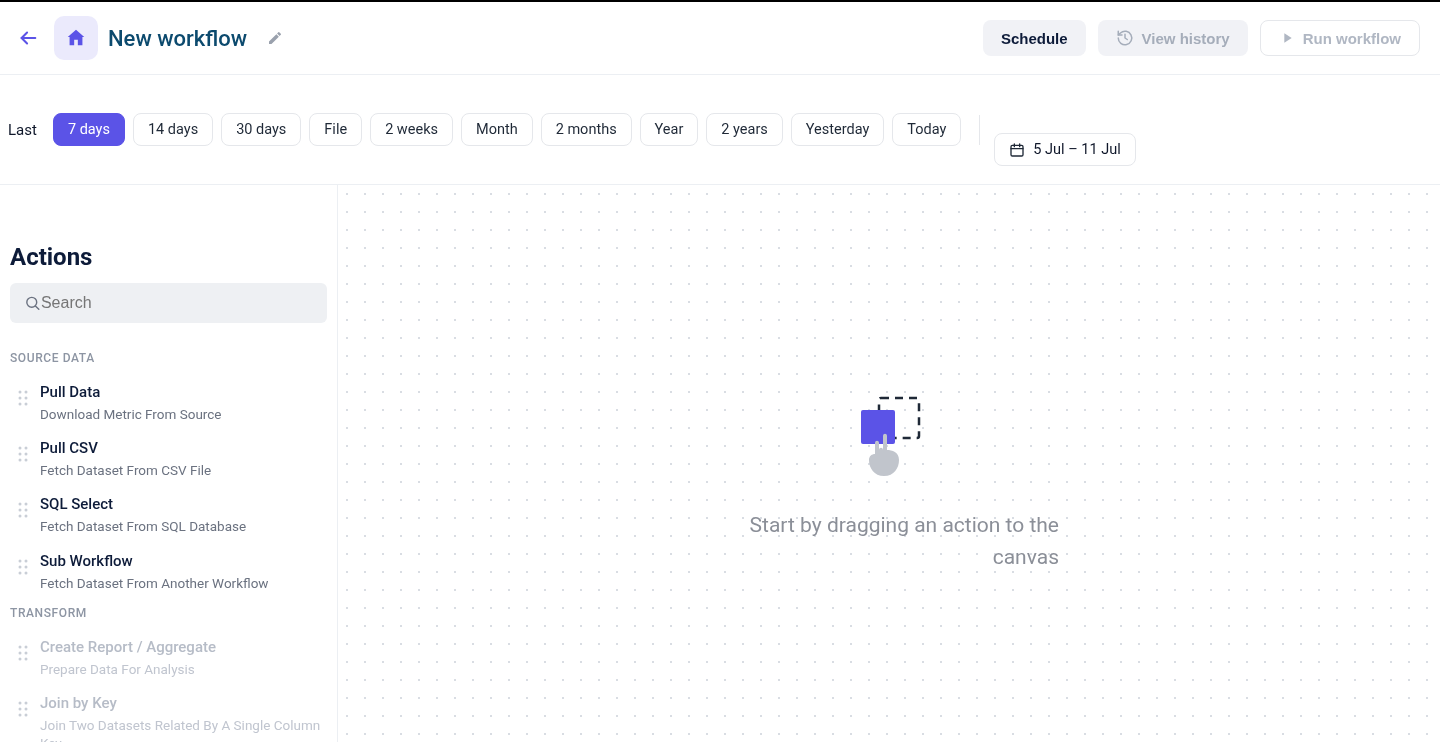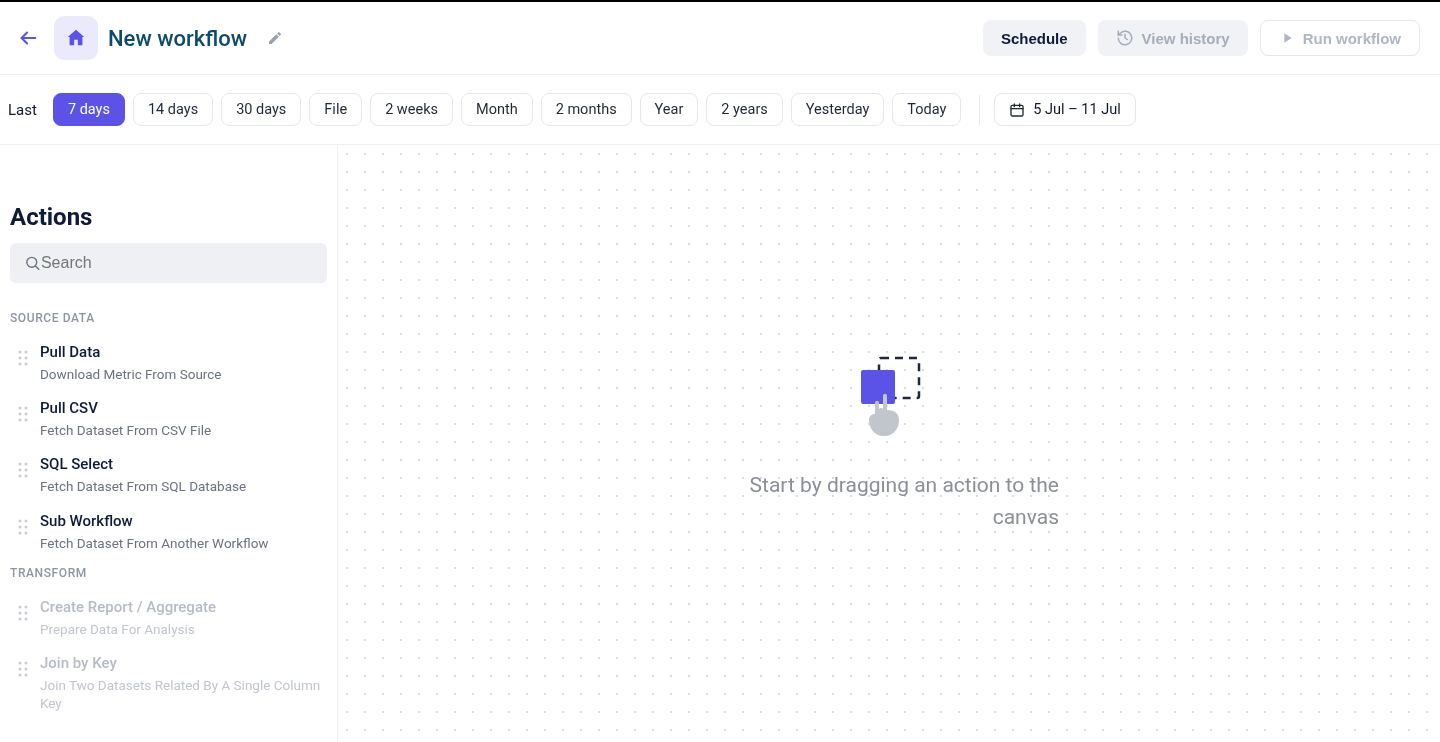--- a/index.html
+++ b/index.html
@@ -96,21 +96,21 @@
       margin: 0 6px 0 10px;
     }
     .date-chip {
       padding: 7px 14px;
       border: 1px solid #e5e7eb;
       border-radius: 8px;
       background: #fff;
       font-size: 14.5px;
       color: #0f172a;
       cursor: pointer;
-      display: flex; align-items: center; gap: 8px;
+      display: flex; align-items: center; gap: 8px; margin-top: 40px;
     }
 
     
     .main {
       display: flex;
       height: calc(742px - 74px - 67px - 2px);
     }
     .sidebar {
       width: 338px;
       border-right: 1px solid #eceff3;

